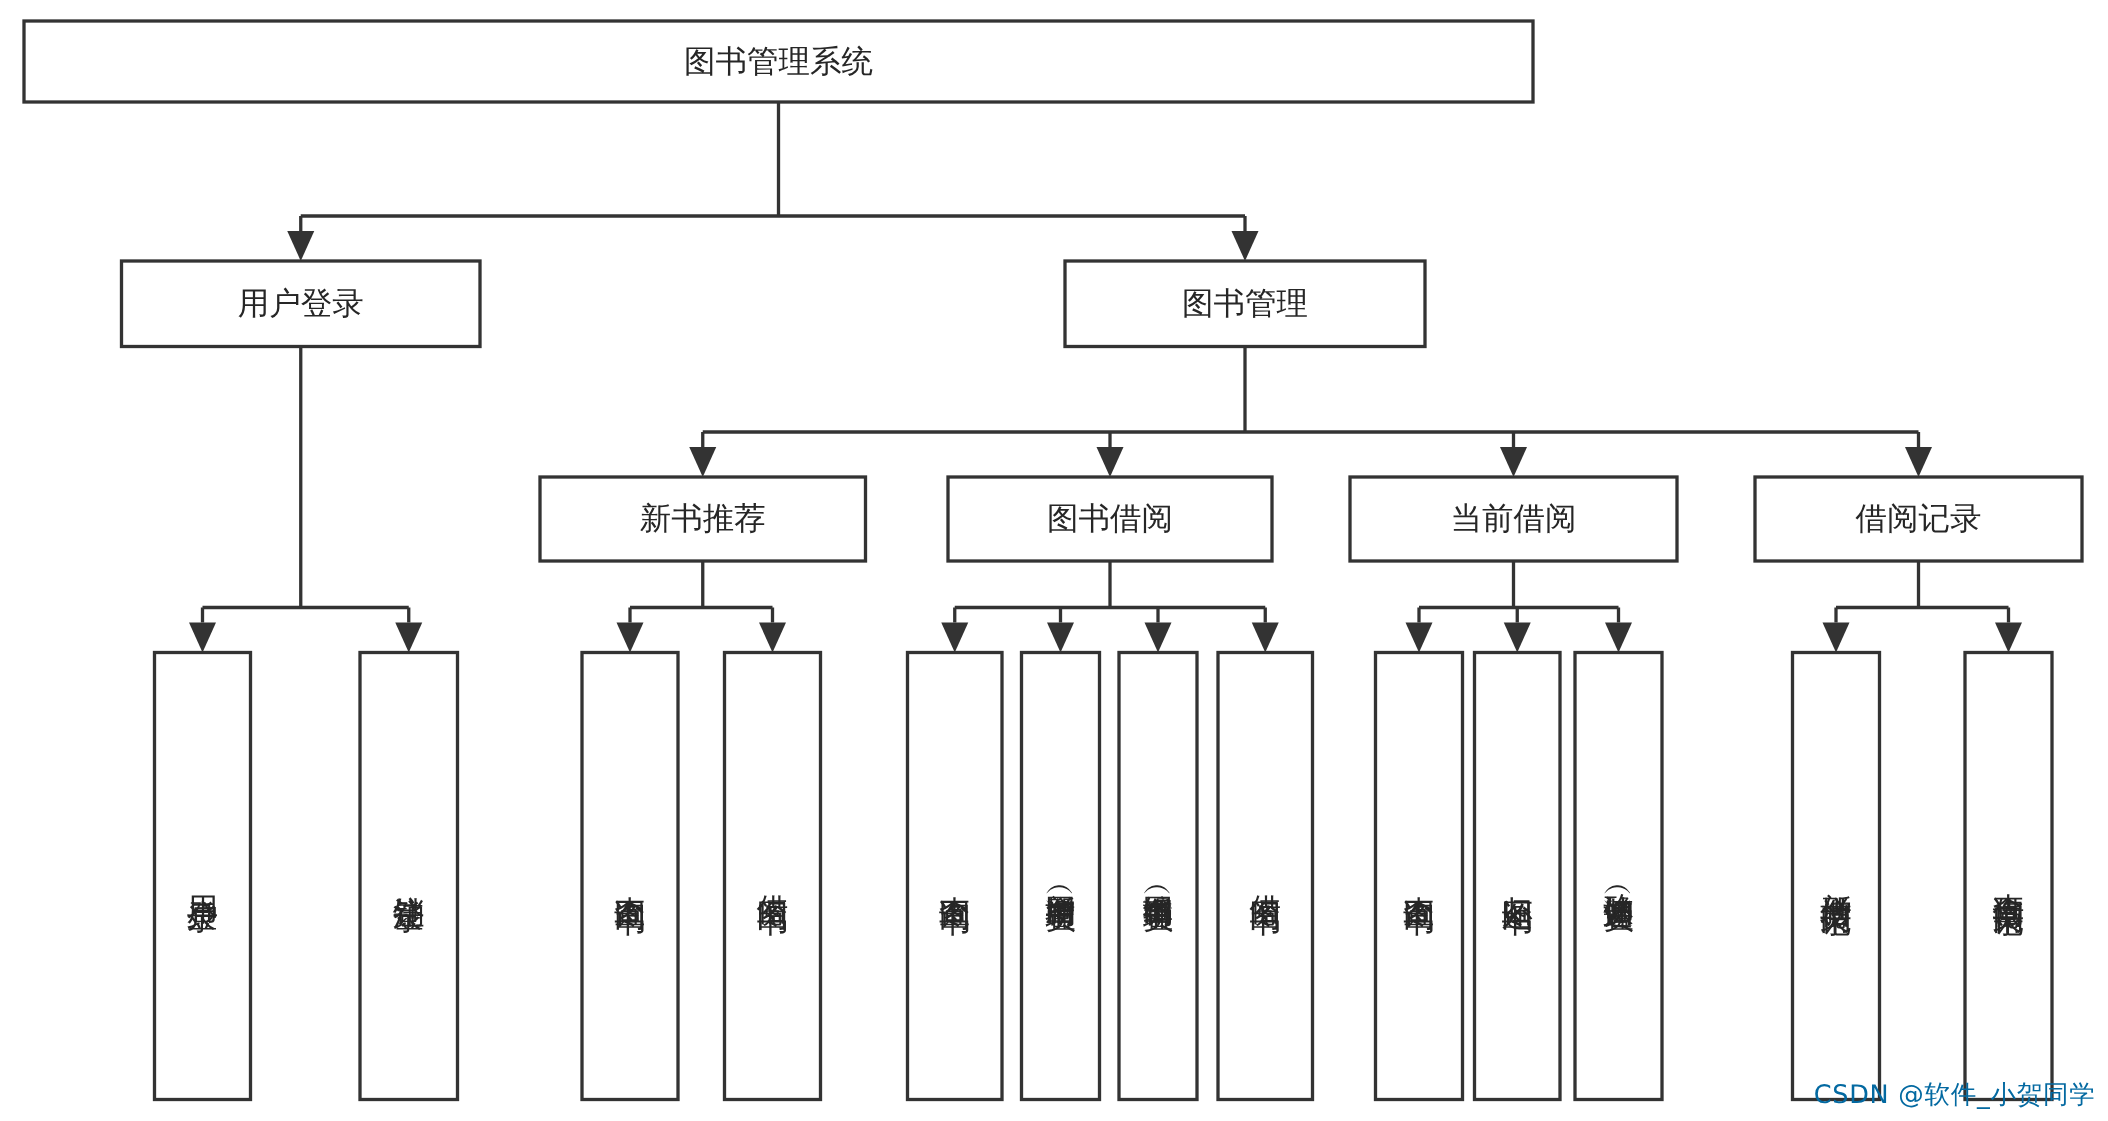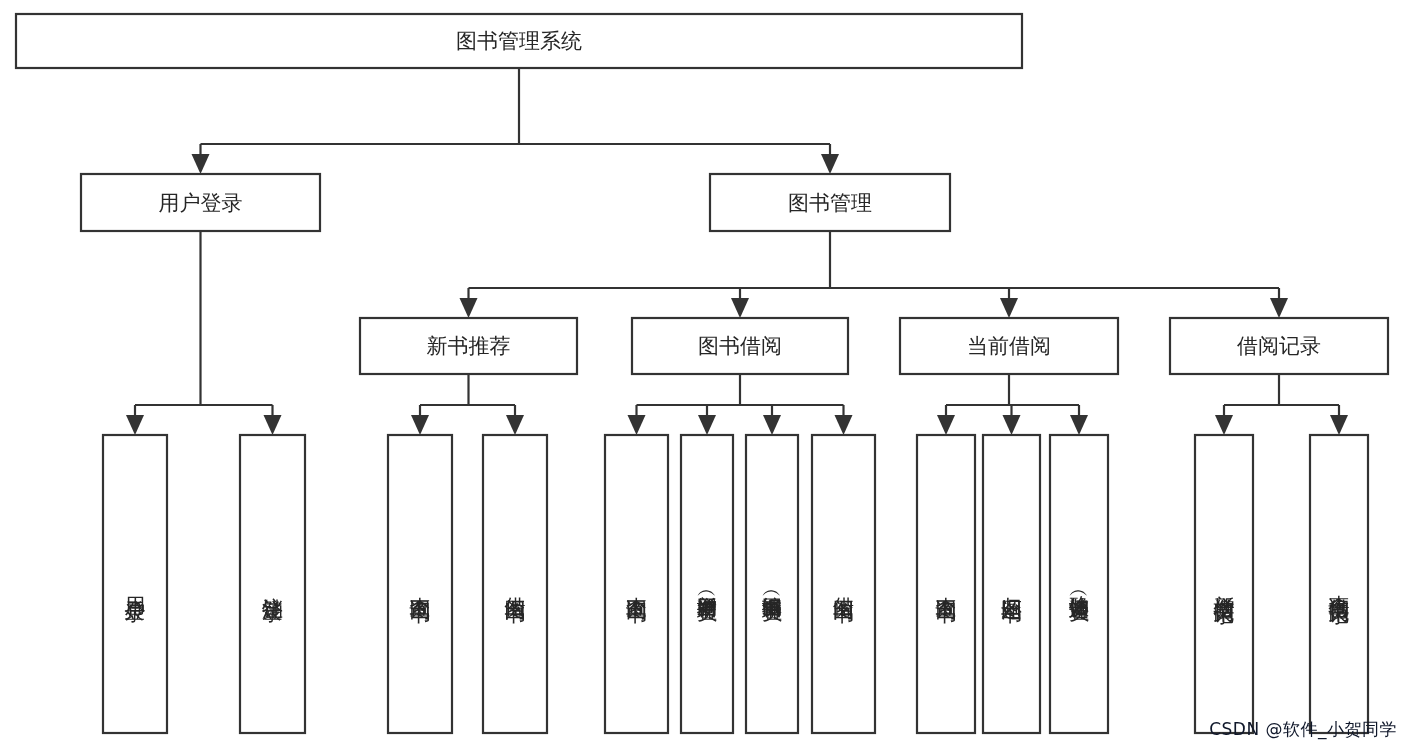--- a/index.html
+++ b/index.html
@@ -55,21 +55,21 @@
     line-height: 1.05;
     font-family: "DejaVu Sans", "Liberation Sans", sans-serif;
     white-space: nowrap;
     pointer-events: none;
   }
   .watermark {
     position: absolute;
     right: 8px;
     bottom: 6px;
     font-size: 17px;
-    color: #0f172a;
+    color: #0369a1;
     font-family: "DejaVu Sans", "Liberation Sans", sans-serif;
     letter-spacing: 0.5px;
   }
 </style>
 </head>
 <body>
 
 <div id="diagram-root">
   <svg id="diagram-svg" width="1405" height="747" viewBox="0 0 1405 747">
       <line x1="519" y1="68" x2="519" y2="144" class="connector"></line>

